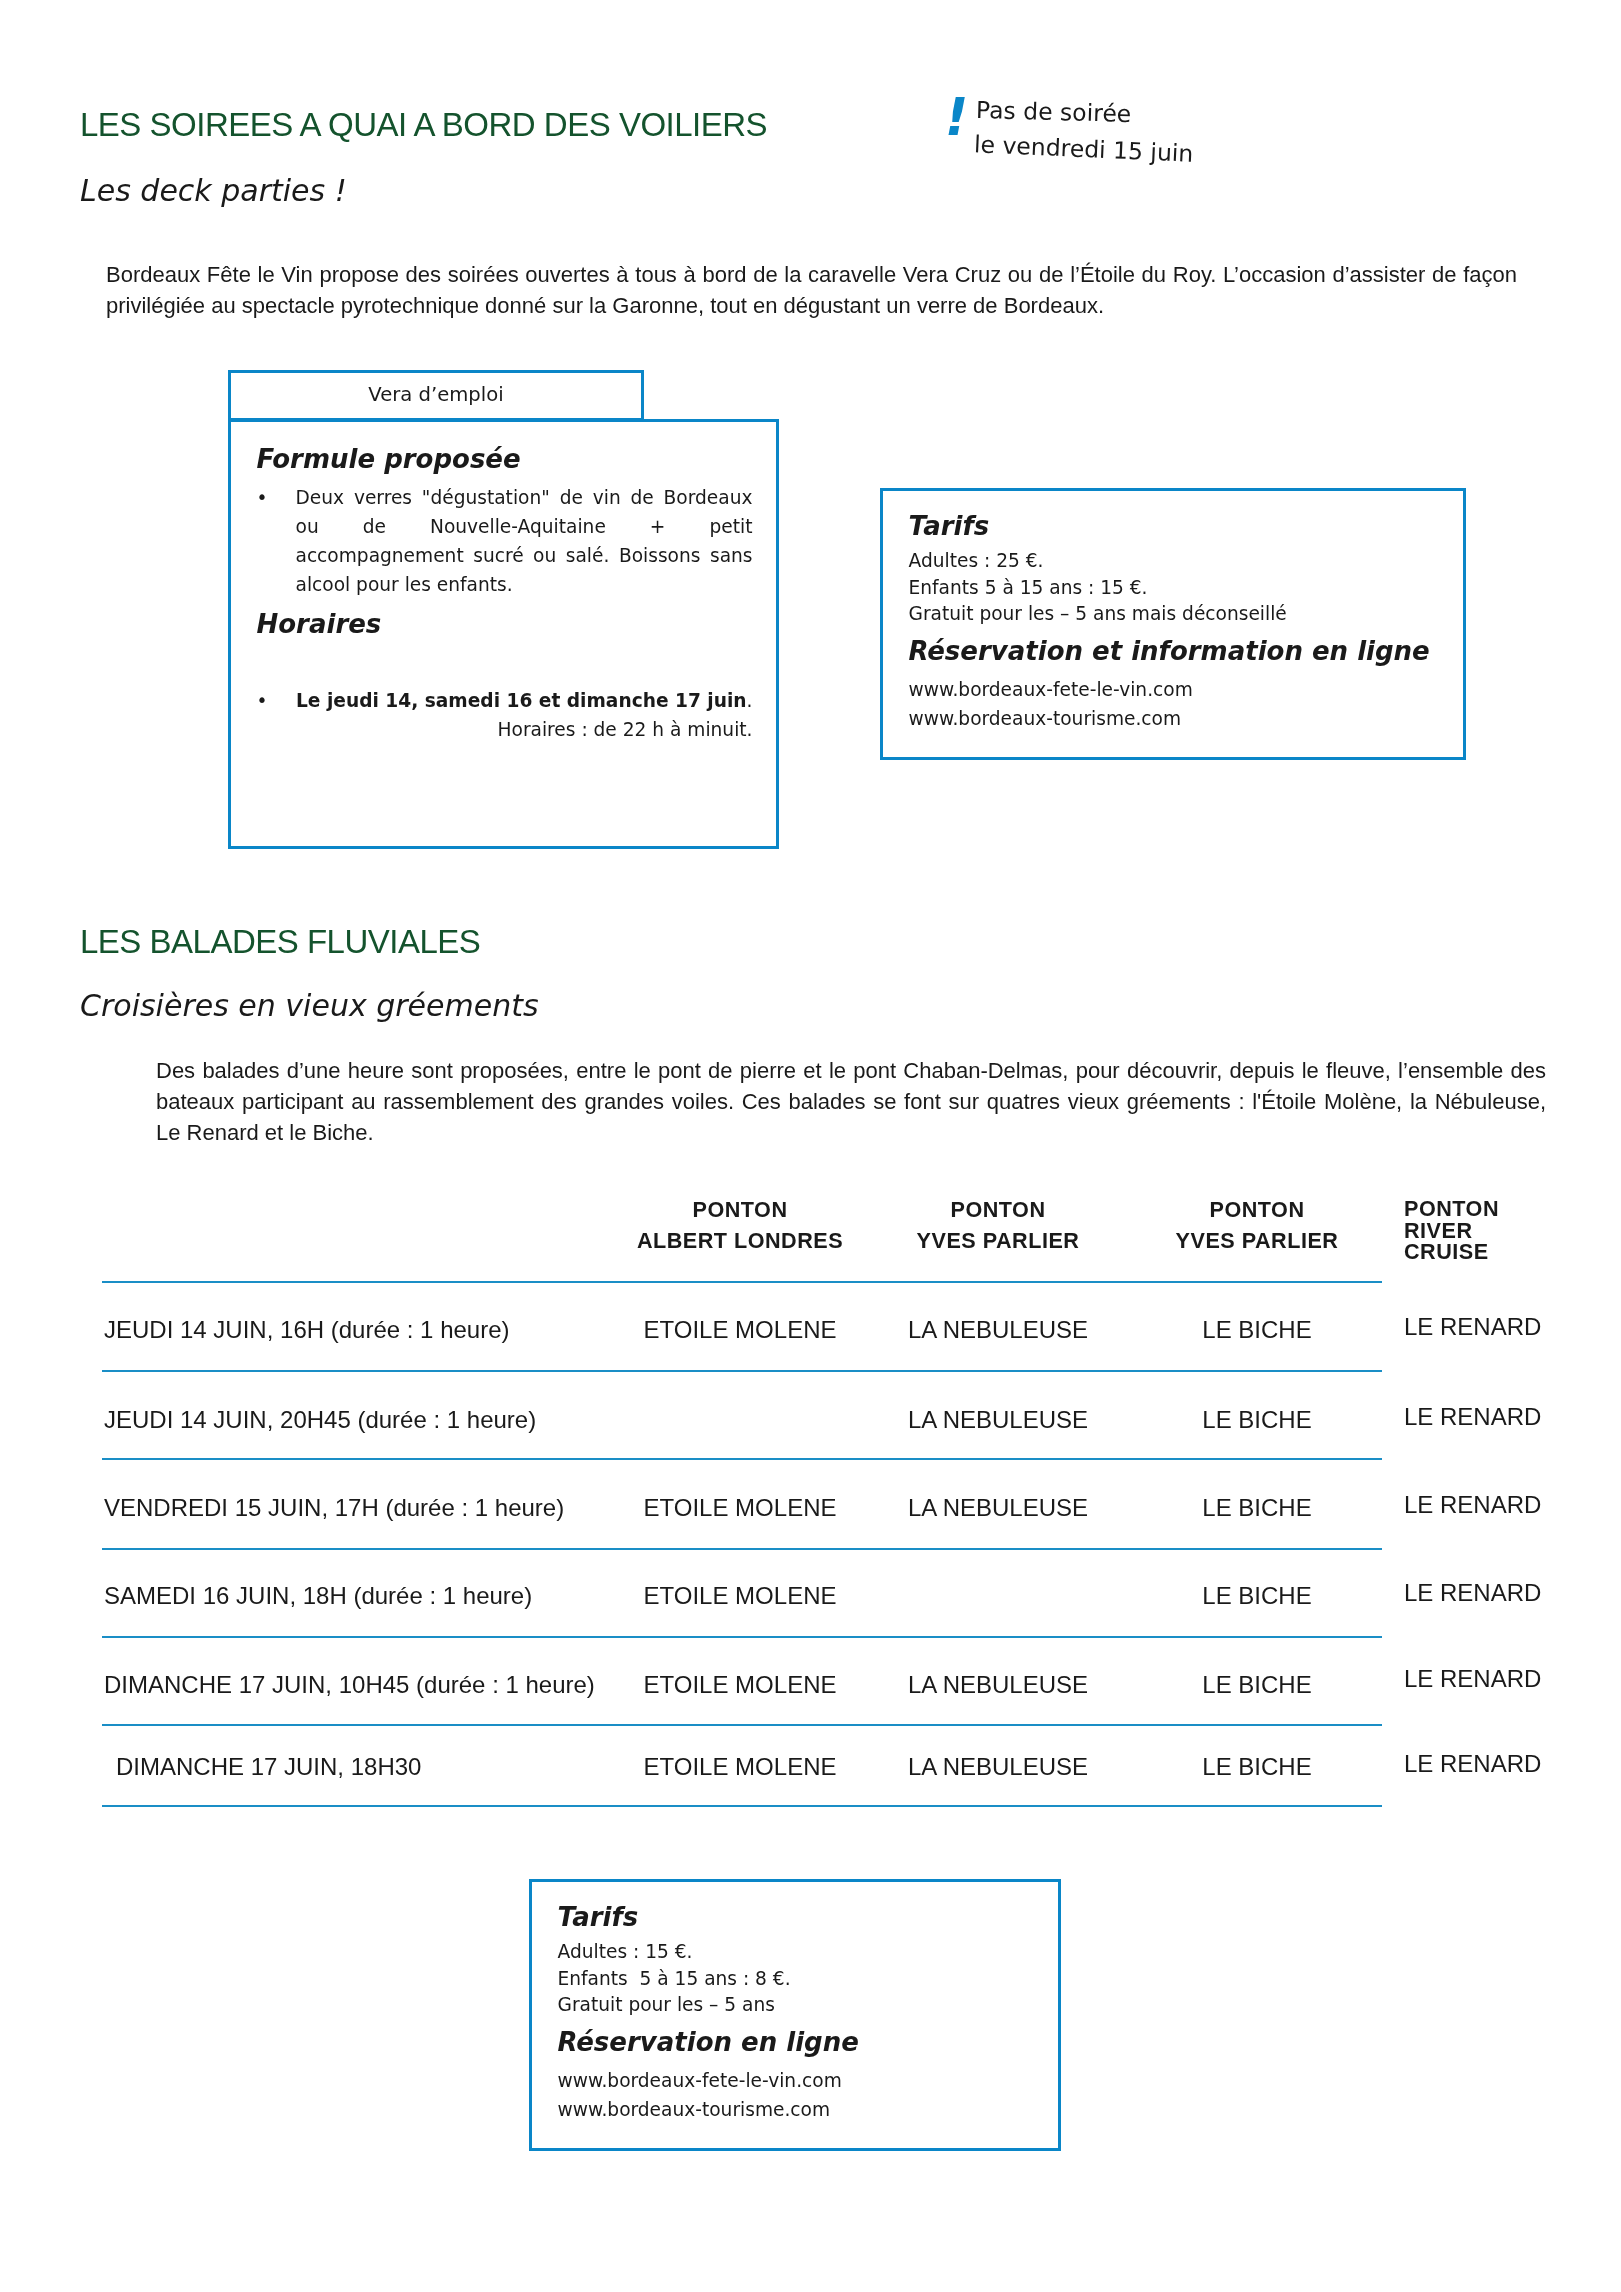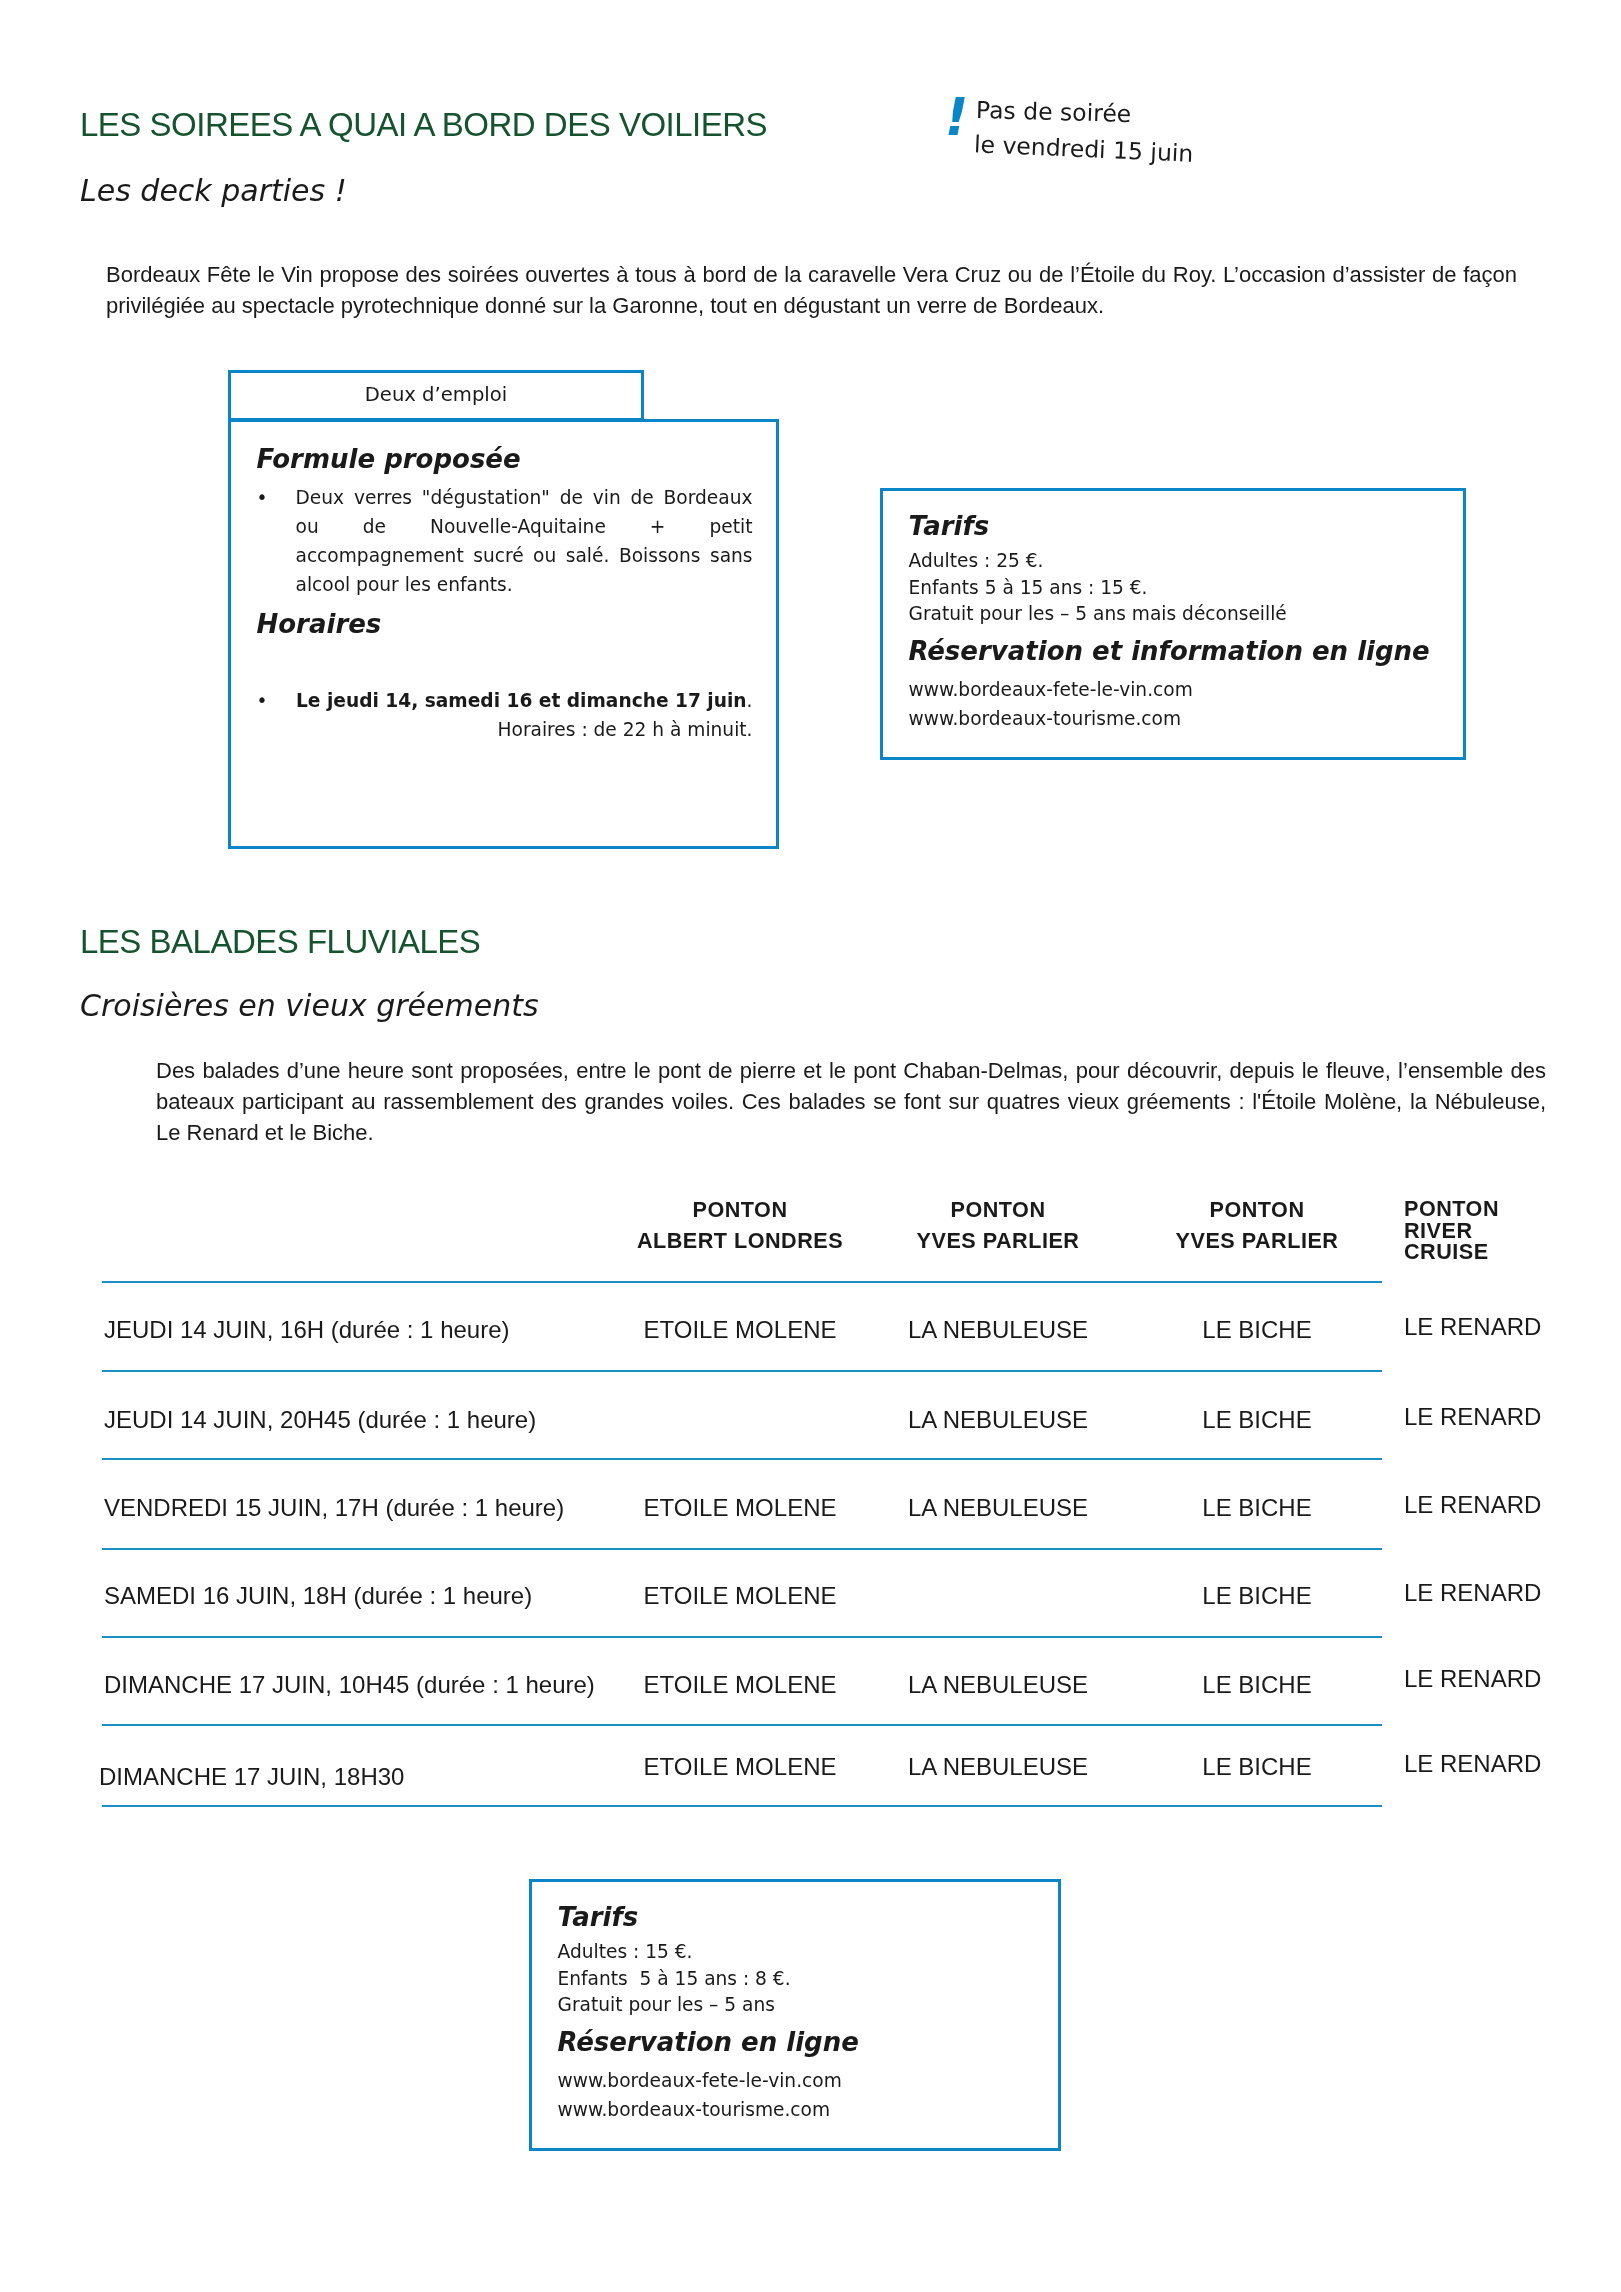--- a/index.html
+++ b/index.html
@@ -31,21 +31,21 @@
 
 <div class="abs" style="left:943px; top:94px; width:294px; height:88px;">
   <span class="abs excl" style="left:2px; top:-5.9px;">!</span>
   <div class="abs note" style="left:33px; top:3.9px; transform: rotate(1.5deg);">Pas de soirée</div>
   <div class="abs note" style="left:31px; top:41px; transform: rotate(2.5deg);">le vendredi 15 juin</div>
 </div>
 
 <div class="abs body-text" style="left:106px; top:259px; width:1411px;">Bordeaux Fête le Vin propose des soirées ouvertes à tous à bord de la caravelle Vera Cruz ou de l’Étoile du Roy. L’occasion d’assister de façon privilégiée au spectacle pyrotechnique donné sur la Garonne, tout en dégustant un verre de Bordeaux.</div>
 
 <div class="abs box" style="left:228px; top:370px; width:416px; height:51px;">
-  <div class="box-label" style="line-height:43px;">Deux d’emploi</div>
+  <div class="box-label" style="line-height:43px;">Vera d’emploi</div>
 </div>
 <div class="abs box" style="left:228px; top:419px; width:551px; height:430px; padding:21.6px 23.5px 0 25.5px;">
   <p class="box-h">Formule proposée</p>
   <ul class="bullets" style="margin-top:9.8px;">
     <li>Deux verres "dégustation" de vin de Bordeaux ou de Nouvelle-Aquitaine + petit accompagnement sucré ou salé. Boissons sans alcool pour les enfants.</li>
   </ul>
   <p class="box-h" style="margin-top:5.9px;">Horaires</p>
   <ul class="bullets" style="margin-top:9.8px;">
     <li style="text-align:right; margin-bottom:0;margin-top:47px;"><b>Le jeudi 14, samedi 16 et dimanche 17 juin</b><span>.</span><br><span>Horaires : de 22 h à minuit.</span></li>
   </ul>
@@ -120,21 +120,21 @@
       </div>
       <div>
         <div class="cell " style="left: 104px; top: 1671px;">DIMANCHE 17 JUIN, 10H45 (durée : 1 heure)</div>
         <div class="cell center" style="left: 740px; top: 1671px;">ETOILE MOLENE</div>
         <div class="cell center" style="left: 998px; top: 1671px;">LA NEBULEUSE</div>
         <div class="cell center" style="left: 1257px; top: 1671px;">LE BICHE</div>
         <div class="cell " style="left: 1404px; top: 1665px;">LE RENARD</div>
         <div class="rule" style="left: 102px; top: 1724px; width: 1280px;"></div>
       </div>
       <div>
-        <div class="cell " style="left: 99px; top: 1753px; margin-top: 10px;">DIMANCHE 17 JUIN, 18H30</div>
+        <div class="cell " style="left: 116px; top: 1753px;">DIMANCHE 17 JUIN, 18H30</div>
         <div class="cell center" style="left: 740px; top: 1753px;">ETOILE MOLENE</div>
         <div class="cell center" style="left: 998px; top: 1753px;">LA NEBULEUSE</div>
         <div class="cell center" style="left: 1257px; top: 1753px;">LE BICHE</div>
         <div class="cell " style="left: 1404px; top: 1750px;">LE RENARD</div>
         <div class="rule" style="left: 102px; top: 1805px; width: 1280px;"></div>
       </div>
     </div>
 </div>
 
 <div class="abs box" style="left:529px; top:1879px; width:532px; height:272px; padding:19.6px 23.5px 0 25.5px;">

